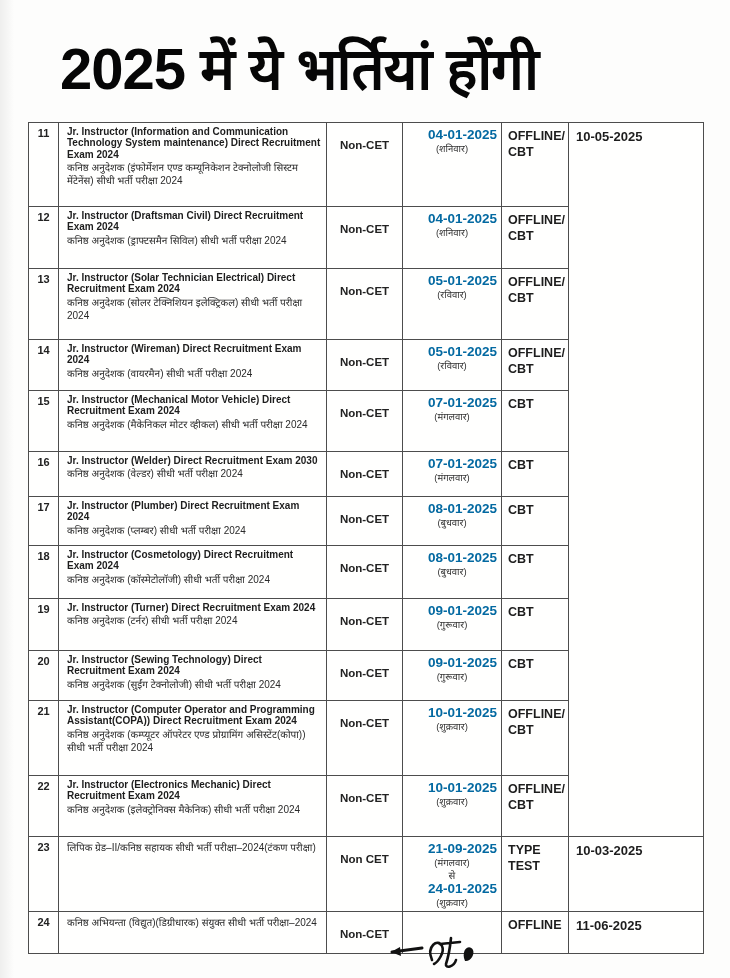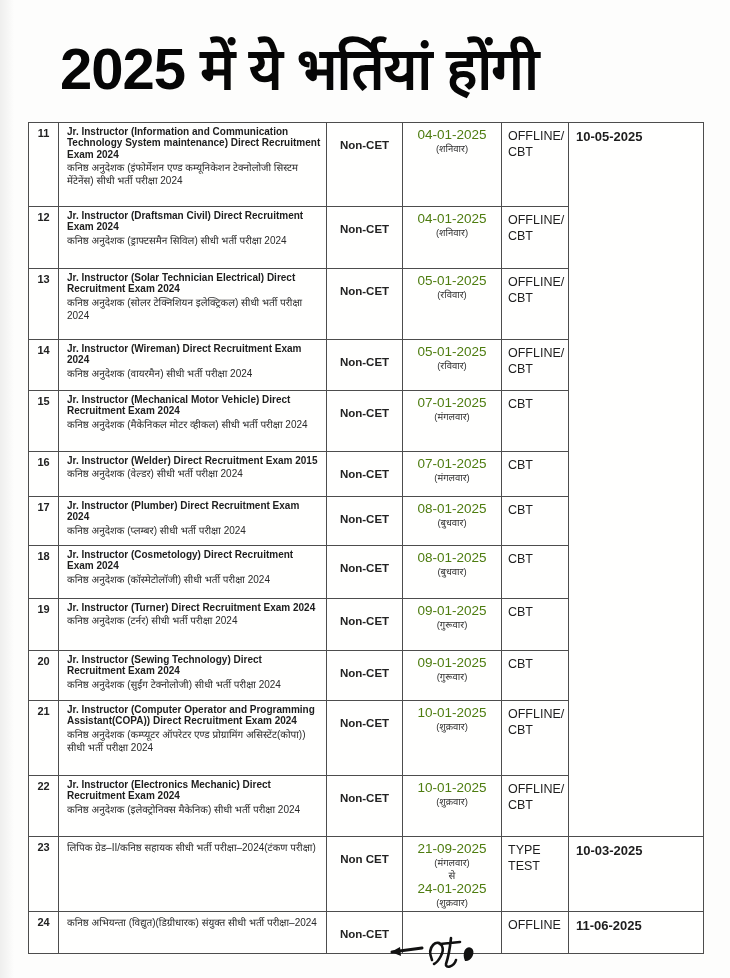--- a/index.html
+++ b/index.html
@@ -30,24 +30,24 @@
   .sched td{
     border:1px solid #4d4d4d;vertical-align:top;padding:3px 4px 2px 4px;
     overflow:hidden;
   }
   td.no{font-size:11px;font-weight:700;text-align:center;color:#222;padding-top:4px;}
   td.name{padding-left:8px;padding-right:4px;}
   .en{font-size:10px;font-weight:600;line-height:1.14;color:#1d1d1d;}
   .hi{font-size:10px;line-height:1.28;color:#2a2a2a;margin-top:2px;}
   td.cet{font-size:11.5px;font-weight:600;text-align:center;padding-top:16px;color:#222;}
   td.date{text-align:center;padding-top:5px;}
-  .d1,.d2{font-size:13.5px;font-weight:400;line-height:1.1;color:#4d7c0f;}
+  .d1,.d2{font-size:13.5px;font-weight:700;line-height:1.1;color:#0369a1;text-align:right;}
   .day{font-size:9.5px;line-height:1.3;color:#333;}
   .conj{font-size:10px;line-height:1.3;color:#333;}
-  td.mode{font-size:12.5px;font-weight:400;white-space:pre-line;line-height:1.25;
+  td.mode{font-size:12.5px;font-weight:700;white-space:pre-line;line-height:1.25;
     padding-top:6px;padding-left:6px;color:#1d1d1d;}
   td.res{font-size:13px;font-weight:700;padding-top:6px;padding-left:7px;color:#1d1d1d;}
   
   tbody tr:nth-child(1){height:84px}
   tbody tr:nth-child(2){height:62px}
   tbody tr:nth-child(3){height:71px}
   tbody tr:nth-child(4){height:51px}
   tbody tr:nth-child(5){height:61px}
   tbody tr:nth-child(6){height:45px}
   tbody tr:nth-child(7){height:49px}
@@ -162,21 +162,21 @@
       <div class="conj"></div>
       <div class="d2"></div>
       <div class="day"></div>
     </td>
     <td class="mode">CBT</td>
 
   </tr>
       <tr>
     <td class="no">16</td>
     <td class="name">
-      <div class="en">Jr. Instructor (Welder) Direct Recruitment Exam 2015</div>
+      <div class="en">Jr. Instructor (Welder) Direct Recruitment Exam 2030</div>
       <div class="hi">कनिष्ठ अनुदेशक (वेल्डर) सीधी भर्ती परीक्षा 2024</div>
     </td>
     <td class="cet">Non-CET</td>
     <td class="date">
       <div class="d1">07-01-2025</div>
       <div class="day">(मंगलवार)</div>
       <div class="conj"></div>
       <div class="d2"></div>
       <div class="day"></div>
     </td>

